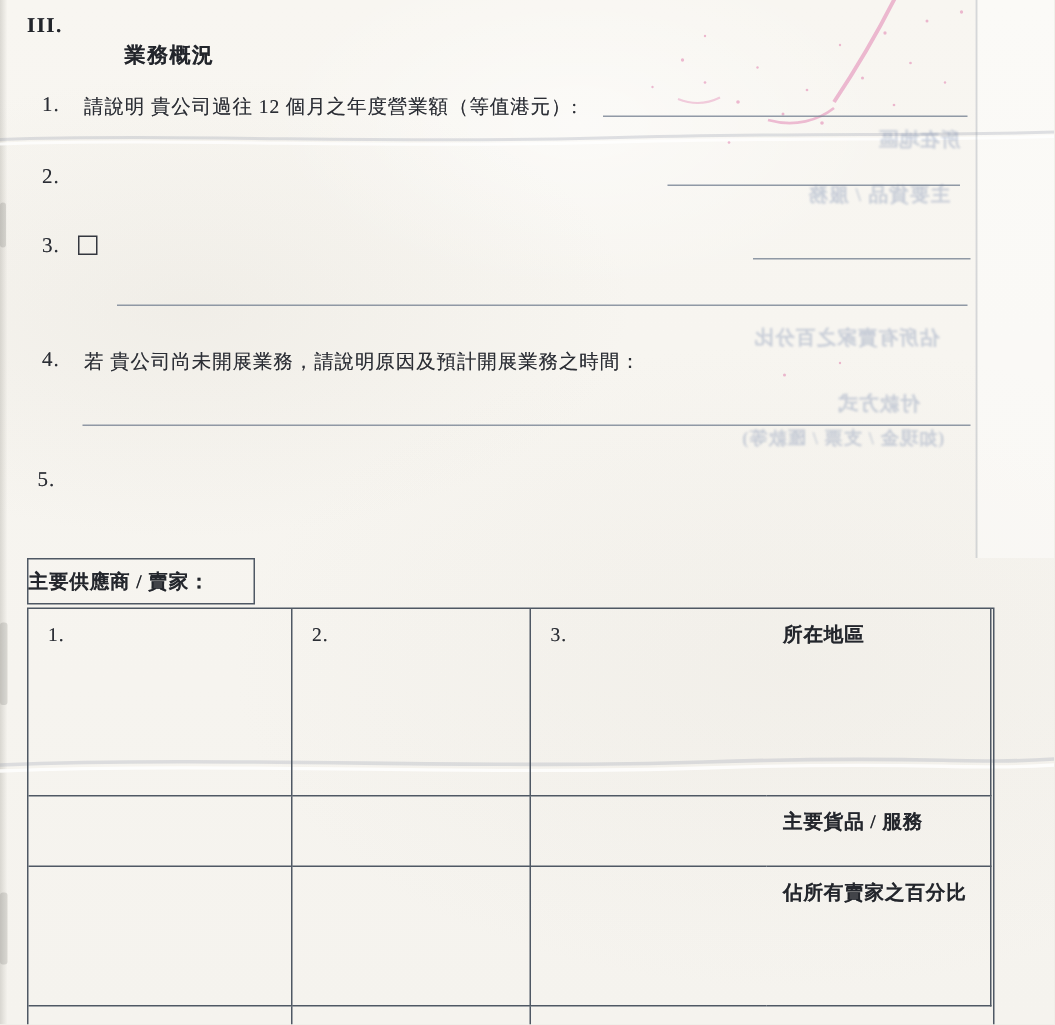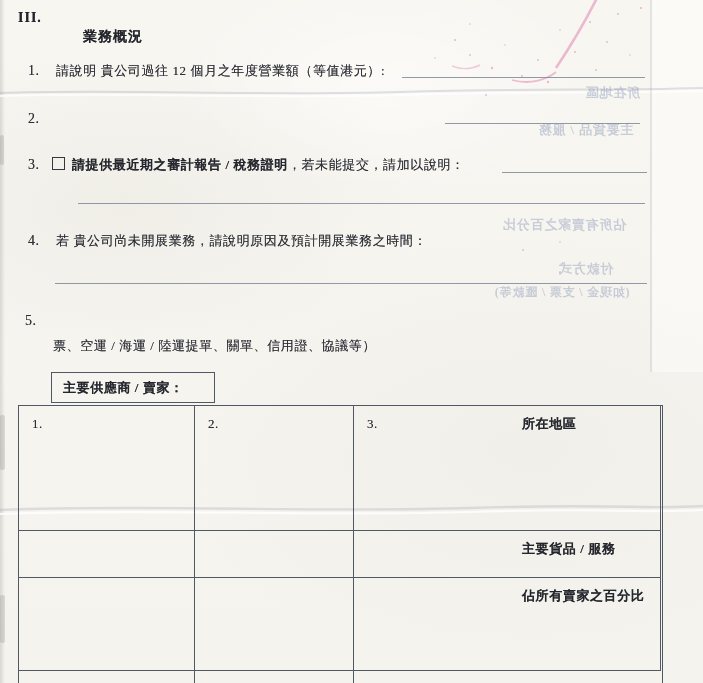--- a/index.html
+++ b/index.html
@@ -17,22 +17,22 @@
   .abs{position:absolute;}
   .cjk{font-size:13px;line-height:16px;letter-spacing:0.6px;white-space:nowrap;
        text-shadow:0 0 0.4px rgba(43,46,53,0.55);}
   .bold{font-weight:700;color:#23262c;}
   .title{font-size:14px;font-weight:700;letter-spacing:1px;color:#22252b;
          text-shadow:0 0 0.4px rgba(34,37,43,0.6);}
   .num{font-size:14px;}
   .uline{height:0;border-top:1.3px solid #7e8898;opacity:0.85;}
   .checkbox{width:13px;height:13px;border:1.6px solid #34373f;background:transparent;box-sizing:border-box;}
   
-  .hdr-box{left:18px;top:372px;width:164px;height:31px;border:1.3px solid #4f5864;
-           box-sizing:border-box;display:flex;align-items:center;padding-left:11px;margin-left:33px;}
+  .hdr-box{left:18px;top:372px;width:152px;height:31px;border:1.3px solid #4f5864;
+           box-sizing:border-box;display:flex;align-items:center;}
   .sup-table{left:18px;top:405px;width:645px;height:300px;border:1.3px solid #4f5864;
              box-sizing:border-box;display:grid;
              grid-template-columns:176px 159px 157px 150px;
              grid-template-rows:125px 47px 93px 60px;}
   .cell{border-right:1.2px solid #4f5864;border-bottom:1.2px solid #4f5864;
         box-sizing:border-box;padding:8px 4px 0 11px;}
   .cell.last-col{border-right:none;}
   .cell.data{padding-left:13px;}
   
   .bleed{transform:scaleX(-1);color:rgba(88,114,160,0.30);filter:blur(0.55px);
@@ -110,30 +110,28 @@
 
   <div class="abs cjk num" style="left:28px;top:63px;">1.</div>
   <div class="abs cjk" style="left:56px;top:63px;">請說明 貴公司過往 12 個月之年度營業額（等值港元）:</div>
   <div class="abs uline" style="left:402px;top:77px;width:243px;"></div>
 
   <div class="abs cjk num" style="left:28px;top:111px;">2.</div>
   <div class="abs uline" style="left:445px;top:123px;width:195px;"></div>
 
   <div class="abs cjk num" style="left:28px;top:157px;">3.</div>
   <div class="abs checkbox" style="left:52px;top:157px;"></div>
-  <div class="abs cjk" style="left:72px;top:157px;"><span class="bold">請提供最近期之審計報告 / 稅務證明</span><span>，若未能提交，請加以說明：</span></div>
   <div class="abs uline" style="left:502px;top:172px;width:145px;"></div>
   <div class="abs uline" style="left:78px;top:203px;width:567px;"></div>
 
   <div class="abs cjk num" style="left:28px;top:233px;">4.</div>
   <div class="abs cjk" style="left:56px;top:233px;">若 貴公司尚未開展業務，請說明原因及預計開展業務之時間：</div>
   <div class="abs uline" style="left:55px;top:283px;width:592px;"></div>
 
   <div class="abs cjk num" style="left:25px;top:313px;">5.</div>
-  <div class="abs cjk" style="left:53px;top:338px;">票、空運 / 海運 / 陸運提單、關單、信用證、協議等）</div>
 
   <div class="abs hdr-box">
     <span class="cjk bold">主要供應商 / 賣家：</span>
   </div>
 
   <div class="abs sup-table">
     <div class="cell data"><span class="cjk">1.</span></div>
     <div class="cell data"><span class="cjk">2.</span></div>
     <div class="cell data last-col"><span class="cjk">3.</span></div>
 

